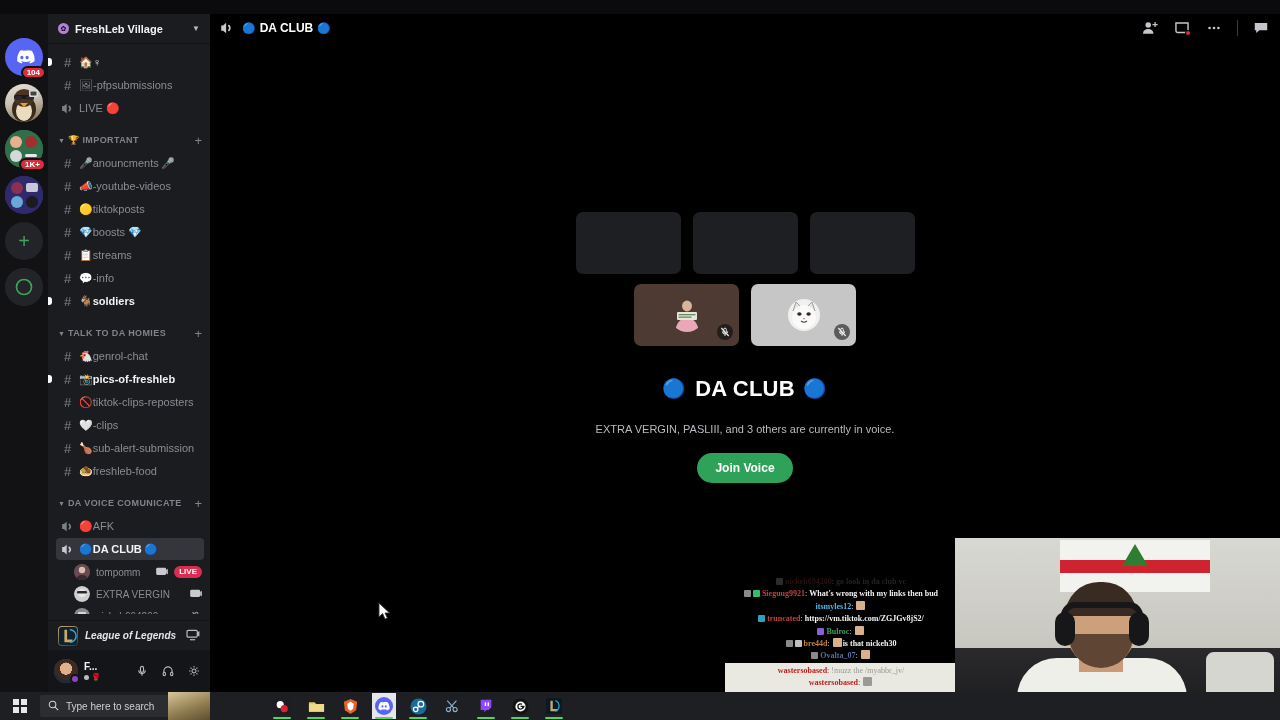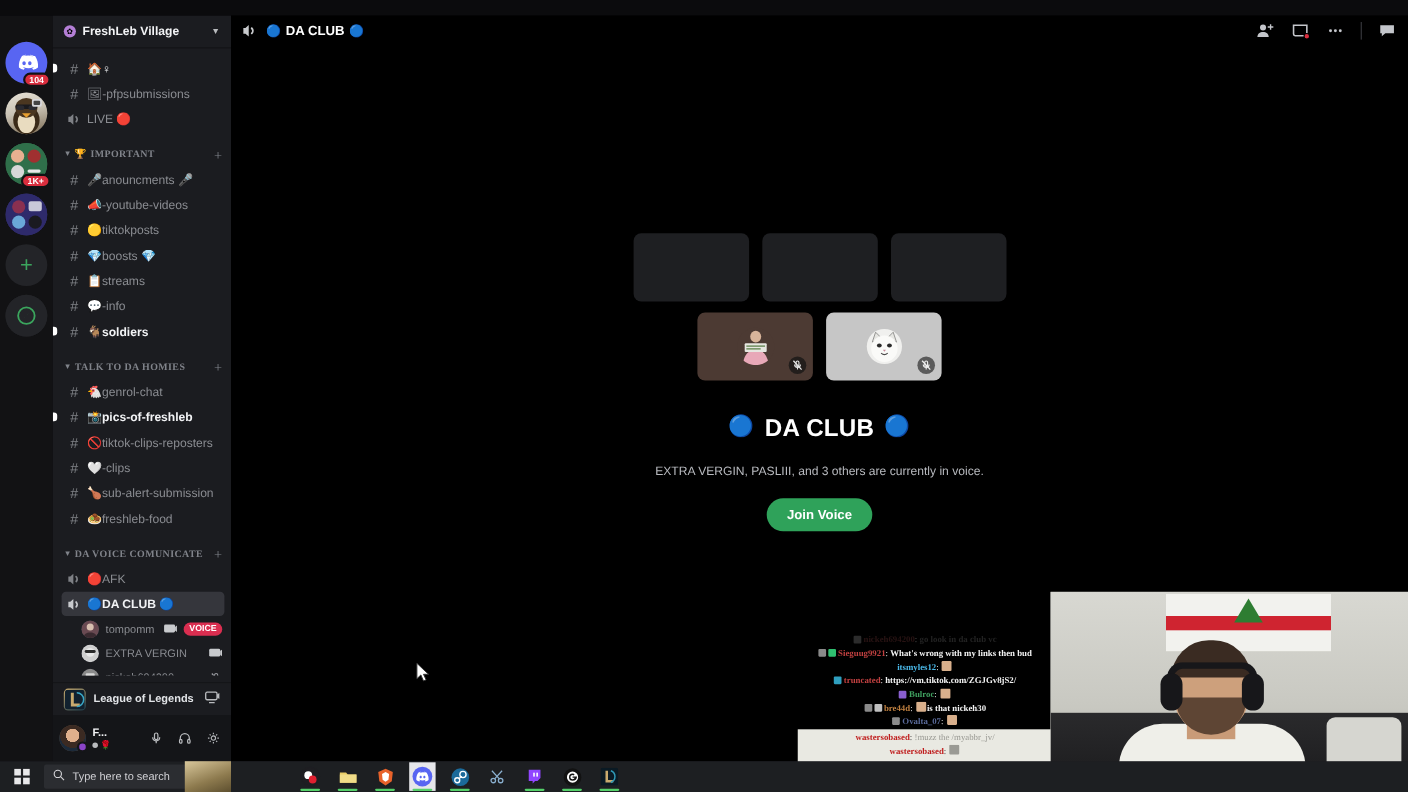--- a/index.html
+++ b/index.html
@@ -145,21 +145,20 @@
     white-space: nowrap; overflow: hidden; text-overflow: ellipsis;
     flex: 1;
   }
   .chan-row.unread .chan-name { color: #f2f3f5; font-weight: bold; }
   .chan-row.active .chan-name { color: #f2f3f5; font-weight: bold; }
 
   .cat-row {
     height: 22px; margin: 10px 6px 0 8px;
     display: flex; align-items: center; gap: 3px;
     padding: 0 2px;
-    font-family: Liberation Serif, serif;
   }
   .cat-chev { color: #80838a; font-size: 7px; }
   .cat-name {
     color: #80838a; font-size: 9px; font-weight: bold;
     letter-spacing: .4px; text-transform: uppercase;
     flex: 1; white-space: nowrap; overflow: hidden;
   }
   .cat-plus { color: #80838a; font-size: 13px; line-height: 1; }
 
   
@@ -193,21 +192,21 @@
     display: flex; align-items: center; gap: 7px;
     padding: 0 10px;
     flex: 0 0 30px;
   }
   .game-icon {
     width: 20px; height: 20px; border-radius: 4px;
     background: linear-gradient(150deg,#c8aa6e,#1a3a4a);
     display: flex; align-items: center; justify-content: center;
     font-size: 10px; color: #0a1a2a; font-weight: bold;
   }
-  .game-name { color: #e3e5e8; font-size: 10px; font-weight: bold; flex: 1; }
+  .game-name { color: #e3e5e8; font-size: 10px; font-weight: bold; flex: 1; font-style: italic; }
   .game-screen { color: #b9bbbe; font-size: 11px; }
 
   
   .user-panel {
     height: 42px; background: #141518;
     display: flex; align-items: center; gap: 6px;
     padding: 0 6px;
     flex: 0 0 42px;
   }
   .up-avatar {
@@ -737,21 +736,21 @@
                 <path d="M2 16c0-3.4 2.7-5 6-5s6 1.6 6 5z" fill="#3a2a30"></path>
               </svg>
           </span>
           <span class="vm-name">tompomm</span>
           <span class="vm-icon">
             <svg viewBox="0 0 14 12" width="12" height="10" fill="#c8cacd">
                 <rect x="0" y="1" width="12" height="8.5" rx="1.6"></rect>
                 <path d="M12 3.5 L14 2 v7 l-2-1.5z"></path>
               </svg>
           </span>
-          <span class="live-badge">VOICE</span>
+          <span class="live-badge">LIVE</span>
         </div>
 
         <div class="vmember">
           <span class="vm-avatar">
             <svg viewBox="0 0 16 16" width="16" height="16">
                 <circle cx="8" cy="8" r="8" fill="#cfcfcf"></circle>
                 <circle cx="8" cy="7" r="4" fill="#e8e8e8"></circle>
                 <rect x="3" y="5" width="10" height="2.6" rx="1.3" fill="#2a2a2a"></rect>
               </svg>
           </span>

